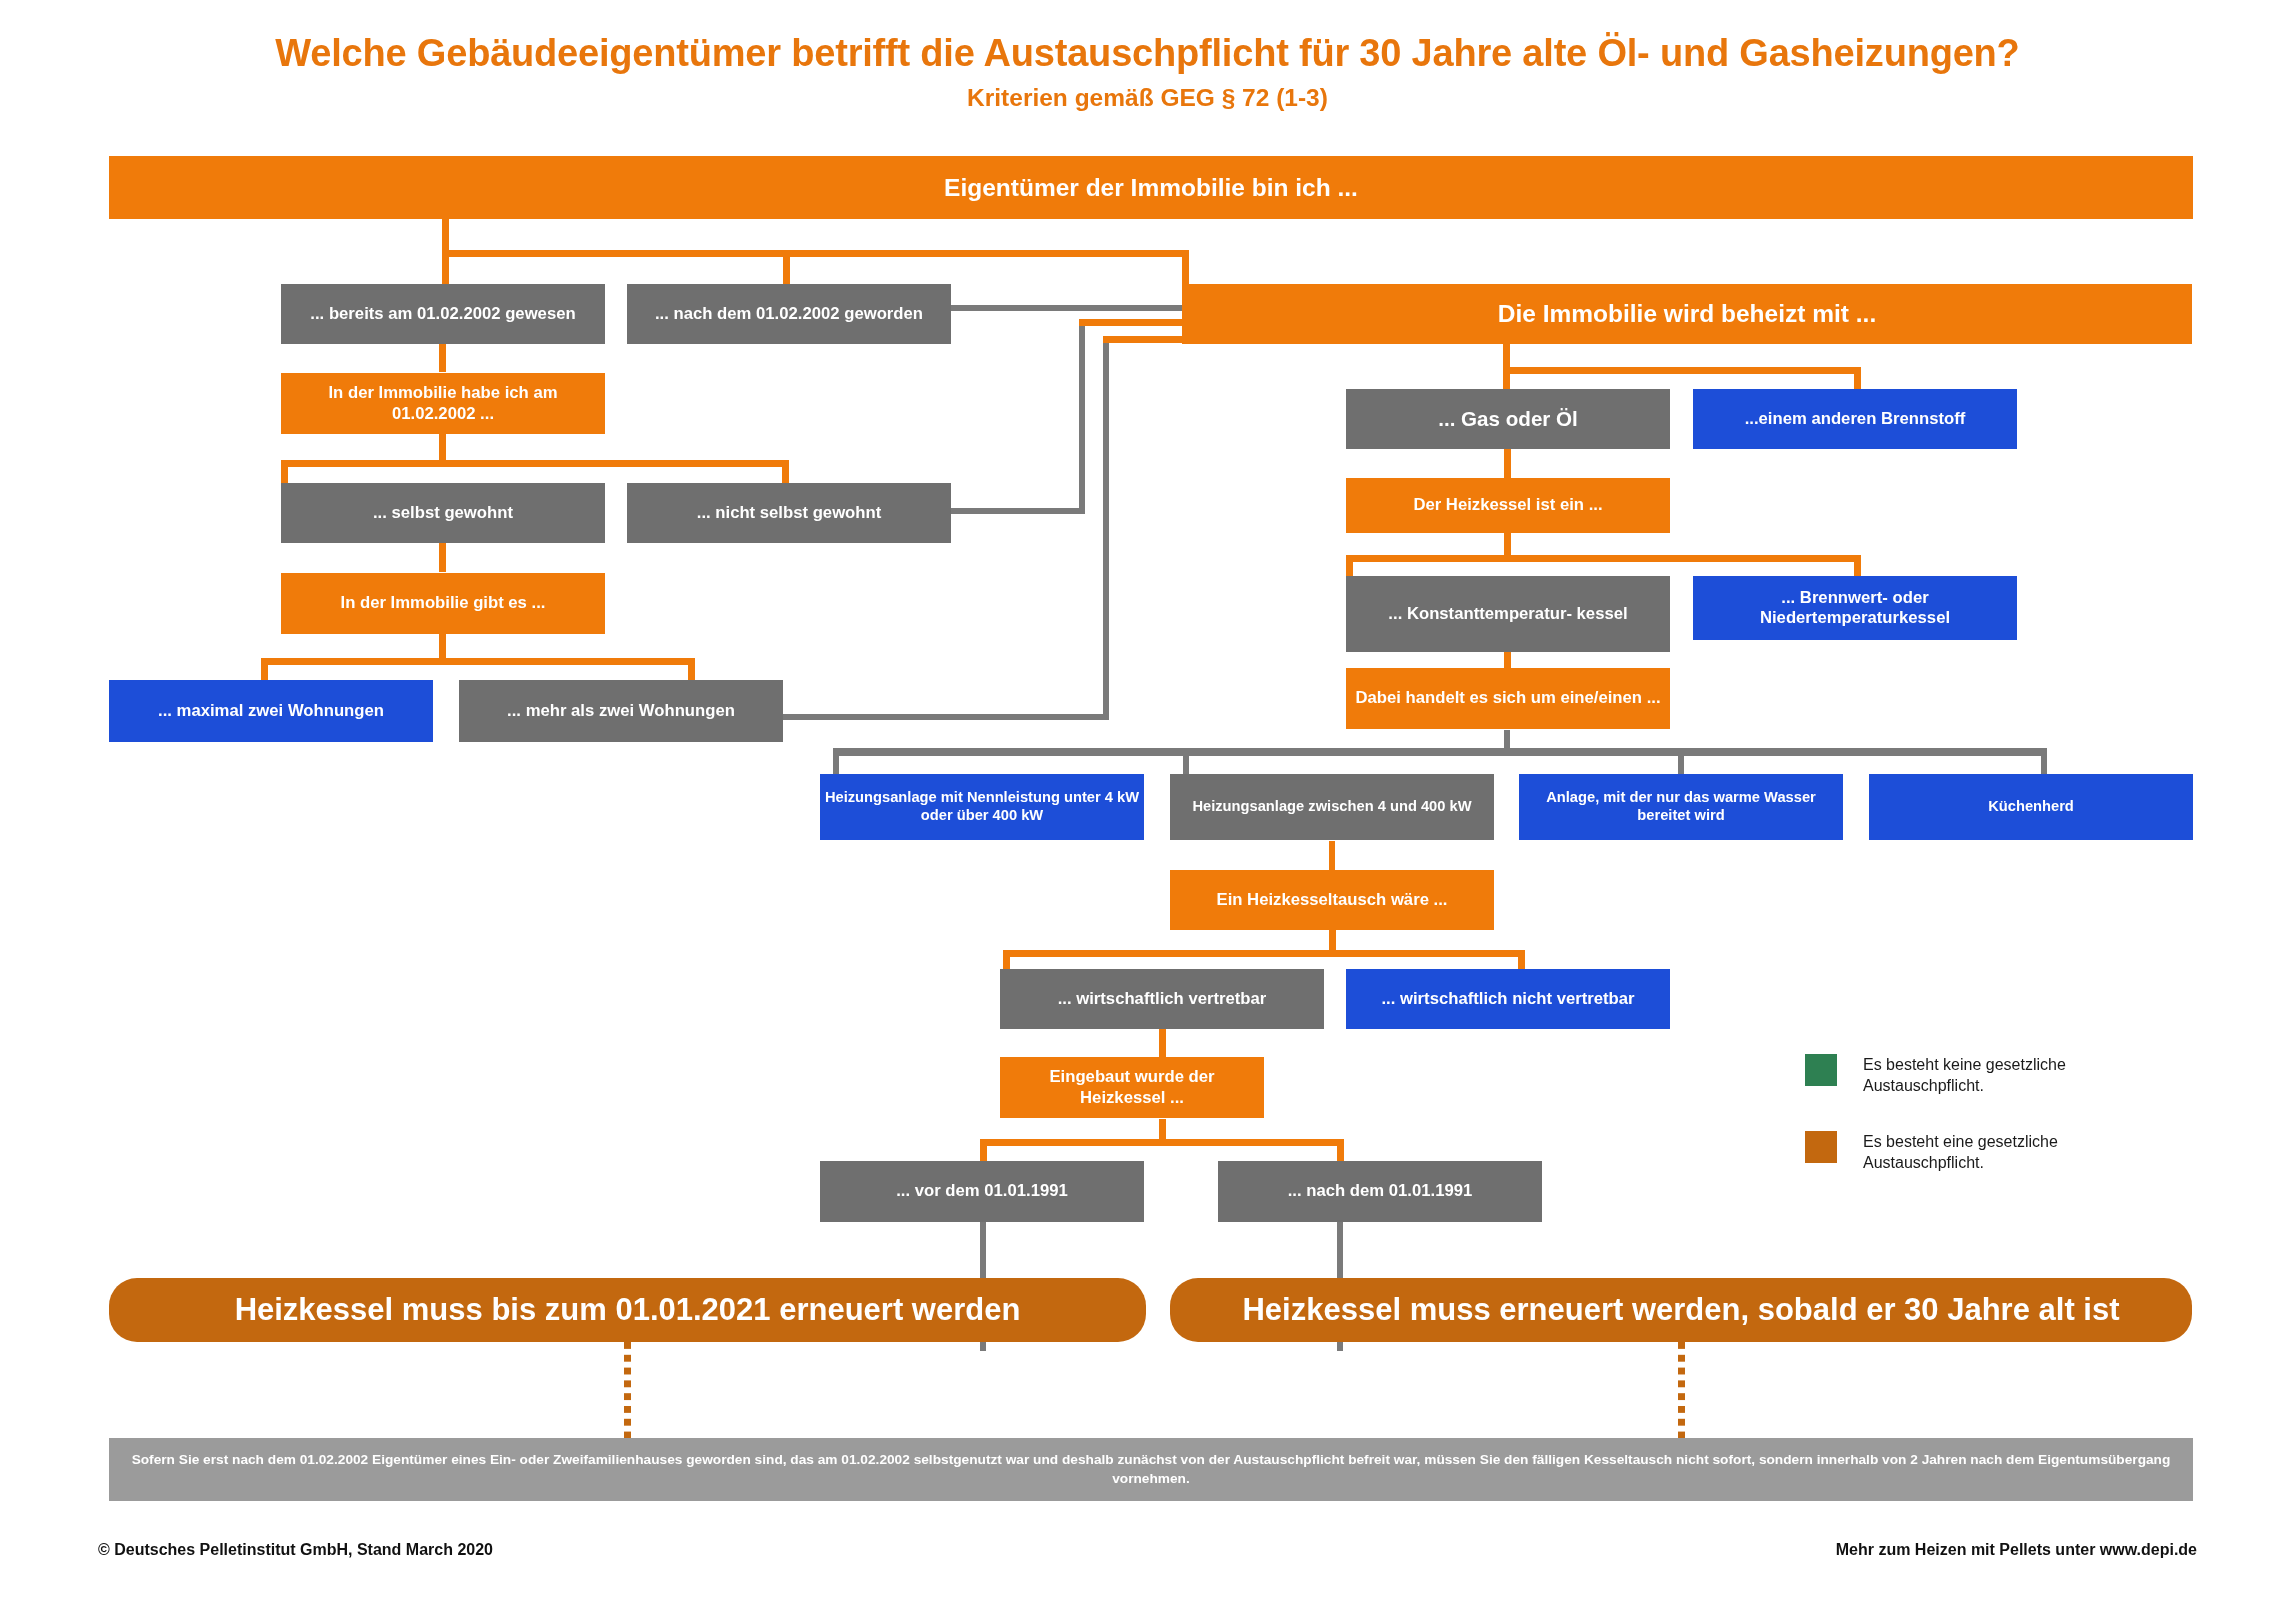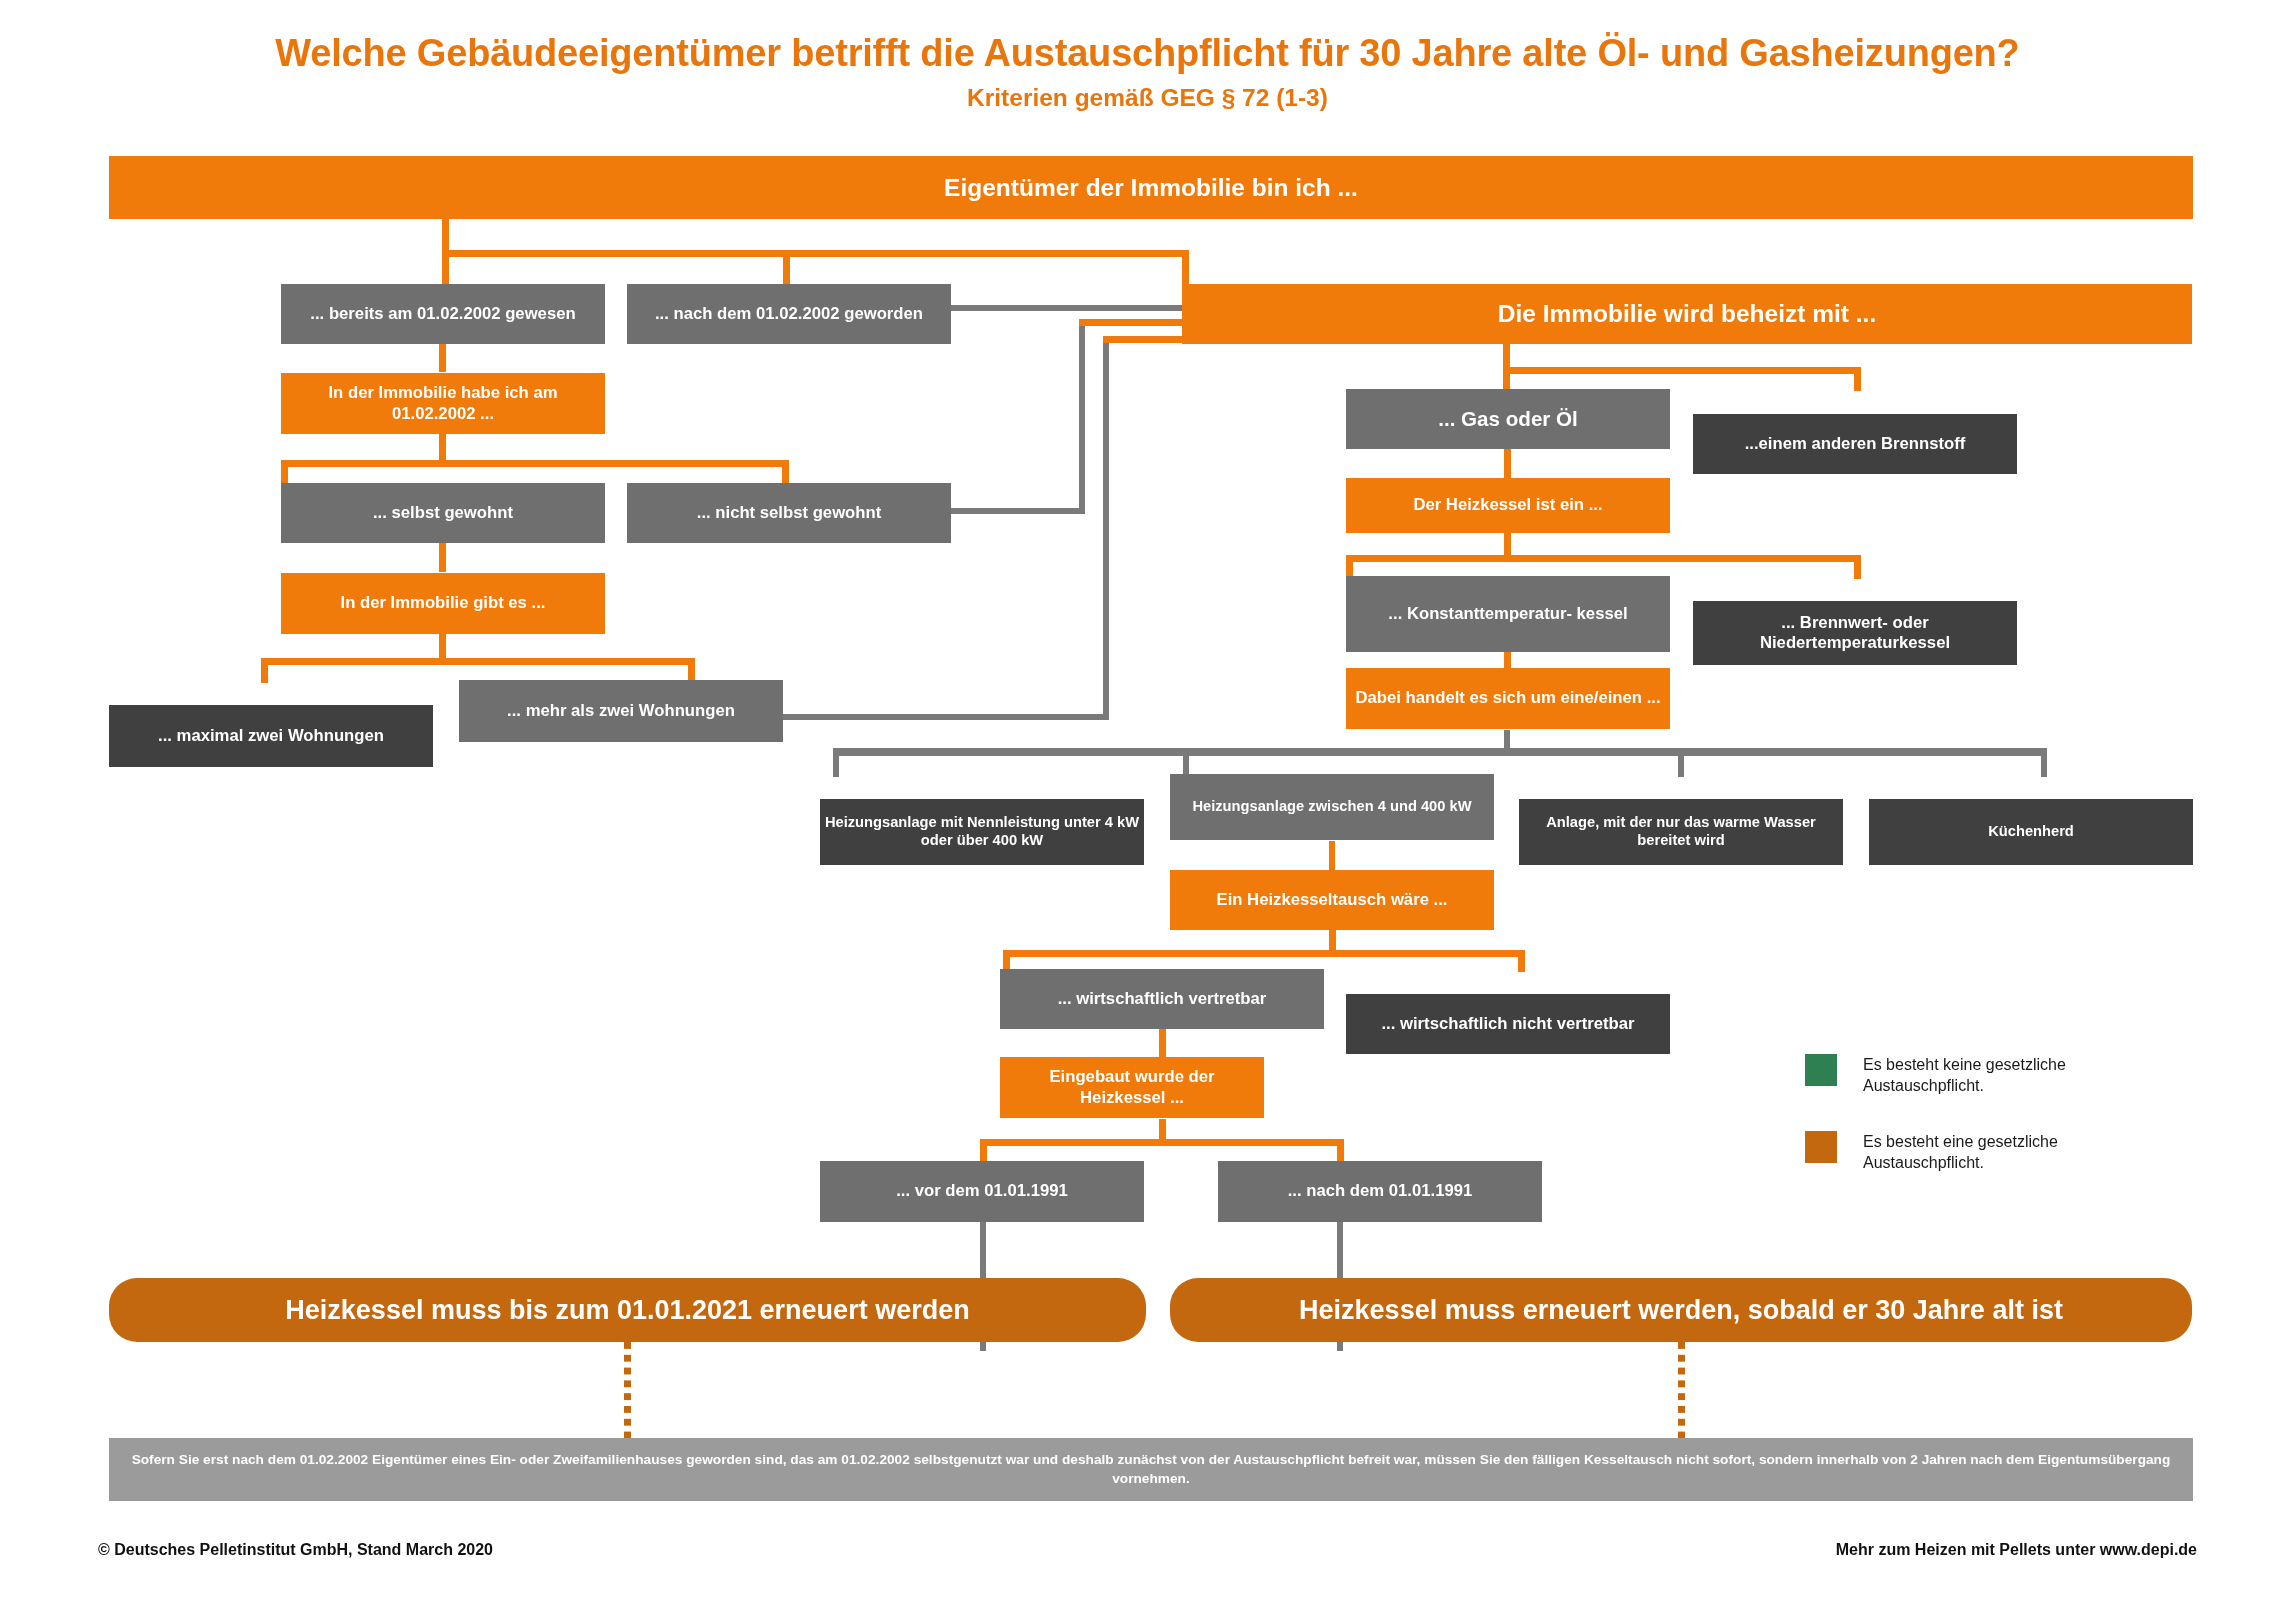--- a/index.html
+++ b/index.html
@@ -23,29 +23,29 @@
 
   
   .node{
     position:absolute;box-sizing:border-box;
     display:flex;align-items:center;justify-content:center;text-align:center;
     color:#ffffff;font-weight:bold;line-height:1.22;
     padding:2px 4.9px;z-index:5;
   }
   .orange{background:#F07B0A;}
   .grey{background:#6F6F6F;}
-  .green{background:#404040;margin-top:25px;}
+  .green{background:#1d4ed8;}
   .darkorange{background:#C3680F;}
   .lightgrey{background:#9B9B9B;}
 
   .hdr{font-size:24.5px;}
   .mid{font-size:20.6px;}
   .sml{font-size:16.7px;}
   .xsml{font-size:14.7px;}
-  .res{font-size:27px;border-radius:28px;}
+  .res{font-size:31px;border-radius:28px;}
   .note{font-size:13.7px;line-height:1.35;padding:6.9px 12.8px;}
 
   
   .ln{position:absolute;z-index:1;}
   .lo{background:#F07B0A;}
   .lg{background:#7A7A7A;}
   .dot-o{
     background-image:linear-gradient(#C3680F 55%, rgba(255,255,255,0) 0%);
     background-size:100% 12.8px;background-repeat:repeat-y;background-color:transparent;
   }

